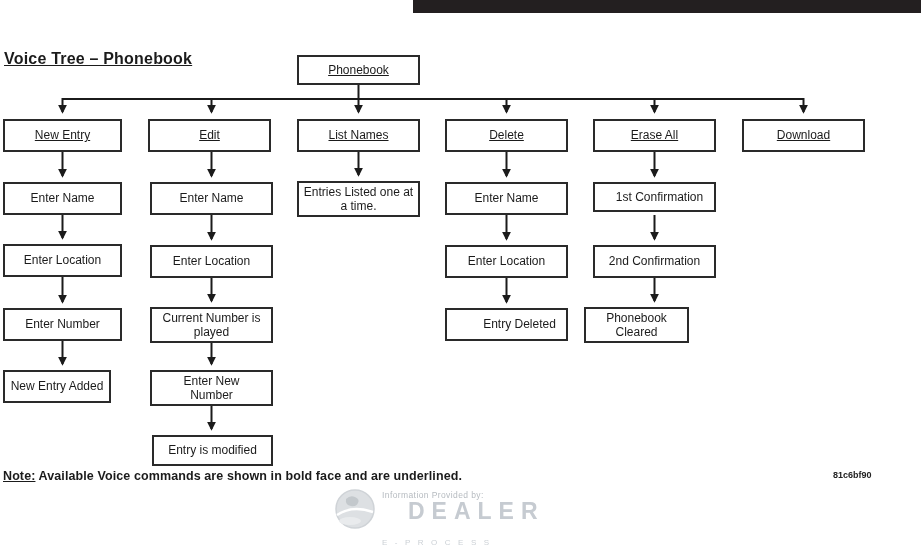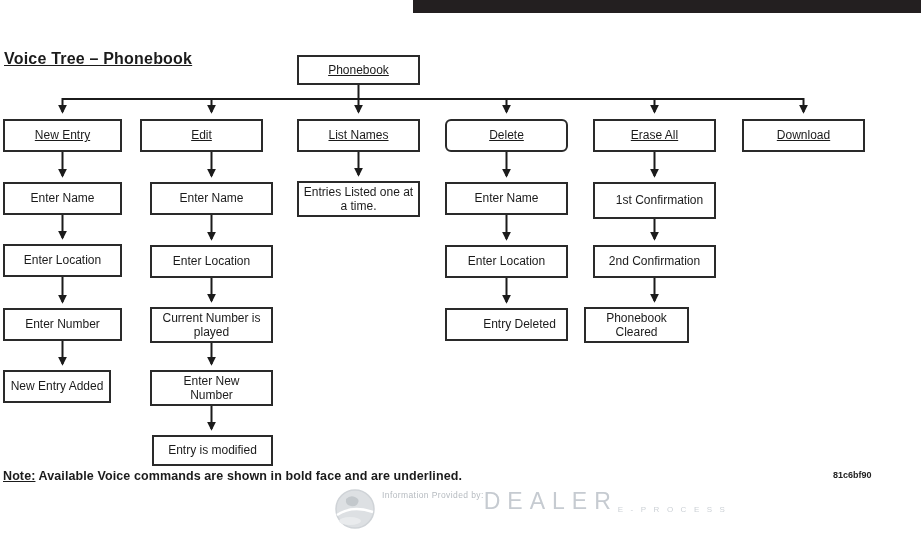--- a/index.html
+++ b/index.html
@@ -23,25 +23,26 @@
   .note{
     position:absolute;left:3px;top:469px;font-size:12.5px;font-weight:bold;letter-spacing:.1px;
   }
   .note .np{text-decoration:underline;}
   .figcode{
     position:absolute;left:833px;top:470px;font-size:9px;font-weight:bold;color:#222;
   }
   .watermark{
     position:absolute;left:334px;top:487px;display:flex;align-items:flex-start;gap:6px;
   }
-  .wm-text{display:flex;flex-direction:row;align-items:flex-start;padding-top:3px;}
+  .wm-text{display:flex;flex-direction:column;align-items:flex-start;padding-top:3px;}
   .wm-provided{font-size:8.5px;color:#b6bbc0;letter-spacing:.4px;}
   .wm-brand{
-    font-size:23px;font-weight:normal;color:#c6cbd1;letter-spacing:7px;line-height:1.0;
+    font-size:23px;font-weight:bold;color:#c6cbd1;letter-spacing:7px;line-height:1.0;
     font-family:"Liberation Sans", sans-serif;
+    margin-left:26px;
   }
   .wm-sub{font-size:8px;color:#ccd1d6;letter-spacing:7.5px;margin-top:15px;}
 </style>
 </head>
 <body>
 
 <div id="stage">
 
   <div class="topbar"></div>
 
@@ -84,44 +85,44 @@
 
       <line x1="654.5" y1="152" x2="654.5" y2="176" marker-end="url(#arw)"></line>
       <line x1="654.5" y1="215" x2="654.5" y2="239" marker-end="url(#arw)"></line>
       <line x1="654.5" y1="278" x2="654.5" y2="301" marker-end="url(#arw)"></line>
     </g>
   </svg>
 
   <div class="box cat" style="left:297px;top:55px;width:123px;height:30px;">Phonebook</div>
 
   <div class="box cat" style="left:3px;top:119px;width:119px;height:33px;">New Entry</div>
-  <div class="box cat" style="left:140px;top:119px;width:123px;height:33px;">Edit</div>
+  <div class="box cat" style="left:148px;top:119px;width:123px;height:33px;">Edit</div>
   <div class="box cat" style="left:297px;top:119px;width:123px;height:33px;">List Names</div>
-  <div class="box cat" style="left:445px;top:119px;width:123px;height:33px;border-radius:6px;">Delete</div>
+  <div class="box cat" style="left:445px;top:119px;width:123px;height:33px;">Delete</div>
   <div class="box cat" style="left:593px;top:119px;width:123px;height:33px;">Erase All</div>
   <div class="box cat" style="left:742px;top:119px;width:123px;height:33px;">Download</div>
 
   <div class="box" style="left:3px;top:182px;width:119px;height:33px;">Enter Name</div>
   <div class="box" style="left:3px;top:244px;width:119px;height:33px;">Enter Location</div>
   <div class="box" style="left:3px;top:308px;width:119px;height:33px;">Enter Number</div>
   <div class="box" style="left:3px;top:370px;width:108px;height:33px;">New Entry Added</div>
 
   <div class="box" style="left:150px;top:182px;width:123px;height:33px;">Enter Name</div>
   <div class="box" style="left:150px;top:245px;width:123px;height:33px;">Enter Location</div>
   <div class="box" style="left:150px;top:307px;width:123px;height:36px;">Current Number is played</div>
   <div class="box narrow" style="left:150px;top:370px;width:123px;height:36px;">Enter New Number</div>
   <div class="box" style="left:152px;top:435px;width:121px;height:31px;">Entry is modified</div>
 
   <div class="box" style="left:297px;top:181px;width:123px;height:36px;">Entries Listed one at a time.</div>
 
   <div class="box" style="left:445px;top:182px;width:123px;height:33px;">Enter Name</div>
   <div class="box" style="left:445px;top:245px;width:123px;height:33px;">Enter Location</div>
   <div class="box" style="left:445px;top:308px;width:123px;height:33px;padding-left:29px;">Entry Deleted</div>
 
-  <div class="box" style="left:593px;top:182px;width:123px;height:37px;padding-left:13px;">1st Confirmation</div>
+  <div class="box" style="left:593px;top:182px;width:123px;height:30px;padding-left:13px;">1st Confirmation</div>
   <div class="box" style="left:593px;top:245px;width:123px;height:33px;">2nd Confirmation</div>
   <div class="box narrow" style="left:584px;top:307px;width:105px;height:36px;">Phonebook Cleared</div>
 
   <div class="note"><span class="np">Note:</span><span> Available Voice commands are shown in bold face and are underlined.</span></div>
 
   <div class="figcode">81c6bf90</div>
 
   <div class="watermark">
     <svg width="42" height="44" viewBox="0 0 42 44">
       <circle cx="21" cy="22" r="19" fill="#dde0e3"></circle>

